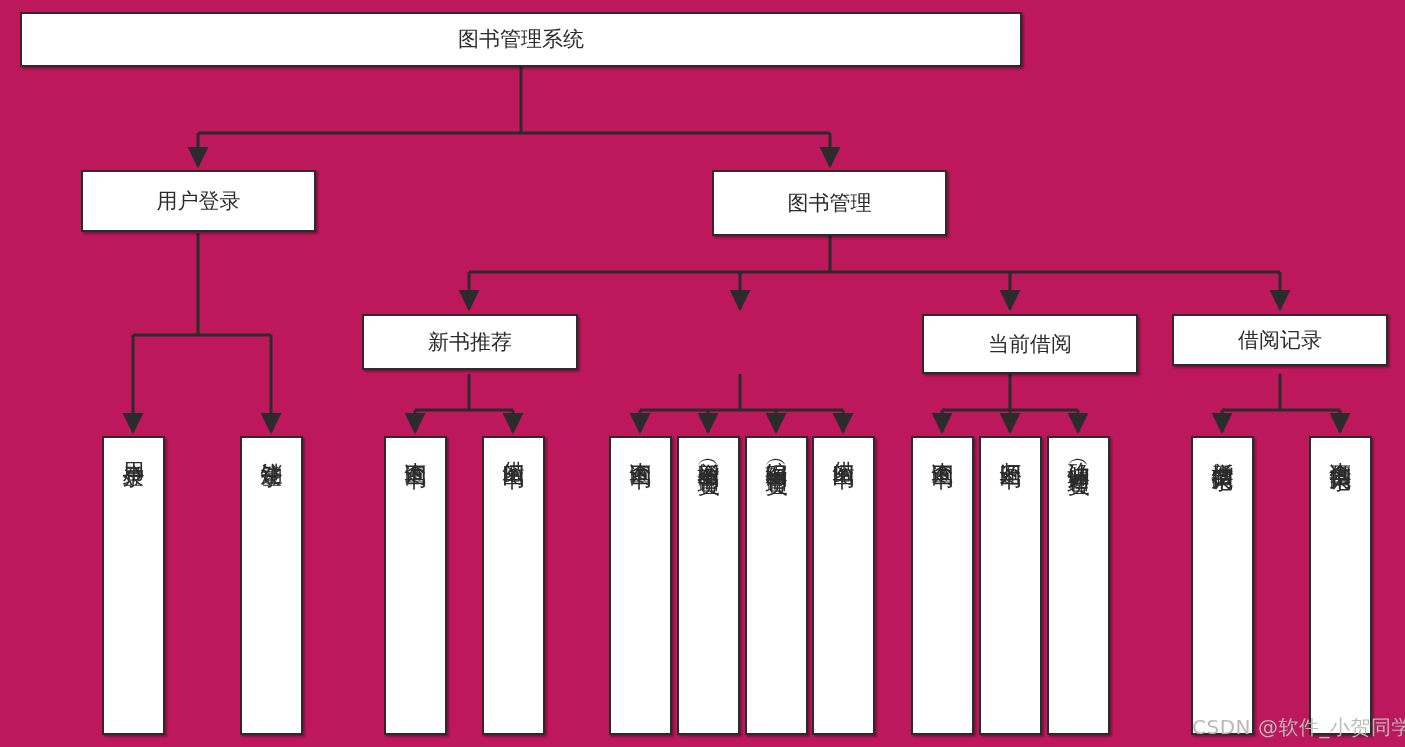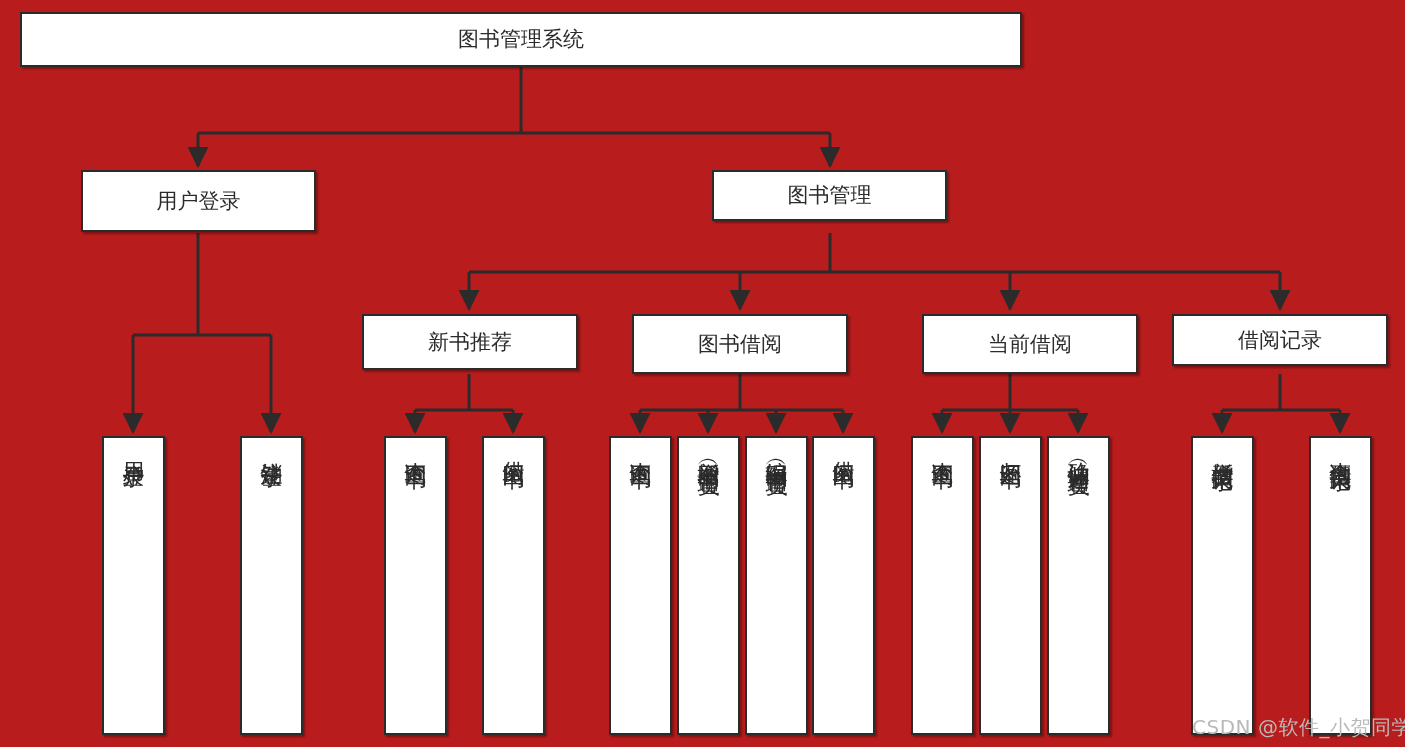--- a/index.html
+++ b/index.html
@@ -10,21 +10,21 @@
   body {
     font-family: "DejaVu Sans", "Liberation Sans", sans-serif;
     width: 1405px;
     height: 747px;
     overflow: hidden;
   }
   #diagram-root {
     position: relative;
     width: 1405px;
     height: 747px;
-    background: #b91c1c;
+    background: #be185d;
   }
   svg.edges {
     position: absolute;
     left: 0;
     top: 0;
     width: 1405px;
     height: 747px;
     pointer-events: none;
   }
   .node {
@@ -129,30 +129,27 @@
     </g>
   </svg>
 
   <div class="node root" style="left:20px; top:12px; width:1002px; height:55px;">
     <span class="node-label">图书管理系统</span>
   </div>
 
   <div class="node horizontal" style="left:81px; top:170px; width:235px; height:62px;">
     <span class="node-label">用户登录</span>
   </div>
-  <div class="node horizontal" style="left:712px; top:170px; width:235px; height:51px;">
+  <div class="node horizontal" style="left:712px; top:170px; width:235px; height:66px;">
     <span class="node-label">图书管理</span>
   </div>
 
   <div class="node horizontal" style="left:362px; top:314px; width:216px; height:56px;">
     <span class="node-label">新书推荐</span>
   </div>
-  <div class="node horizontal" style="left:632px; top:314px; width:216px; height:60px;">
-    <span class="node-label">图书借阅</span>
-  </div>
   <div class="node horizontal" style="left:922px; top:314px; width:216px; height:60px;">
     <span class="node-label">当前借阅</span>
   </div>
   <div class="node horizontal" style="left:1172px; top:314px; width:216px; height:52px;">
     <span class="node-label">借阅记录</span>
   </div>
 
   <div class="node leaf" style="left:102px; top:436px; width:63px; height:299px;">
     <span class="node-label">用户登录</span>
   </div>

